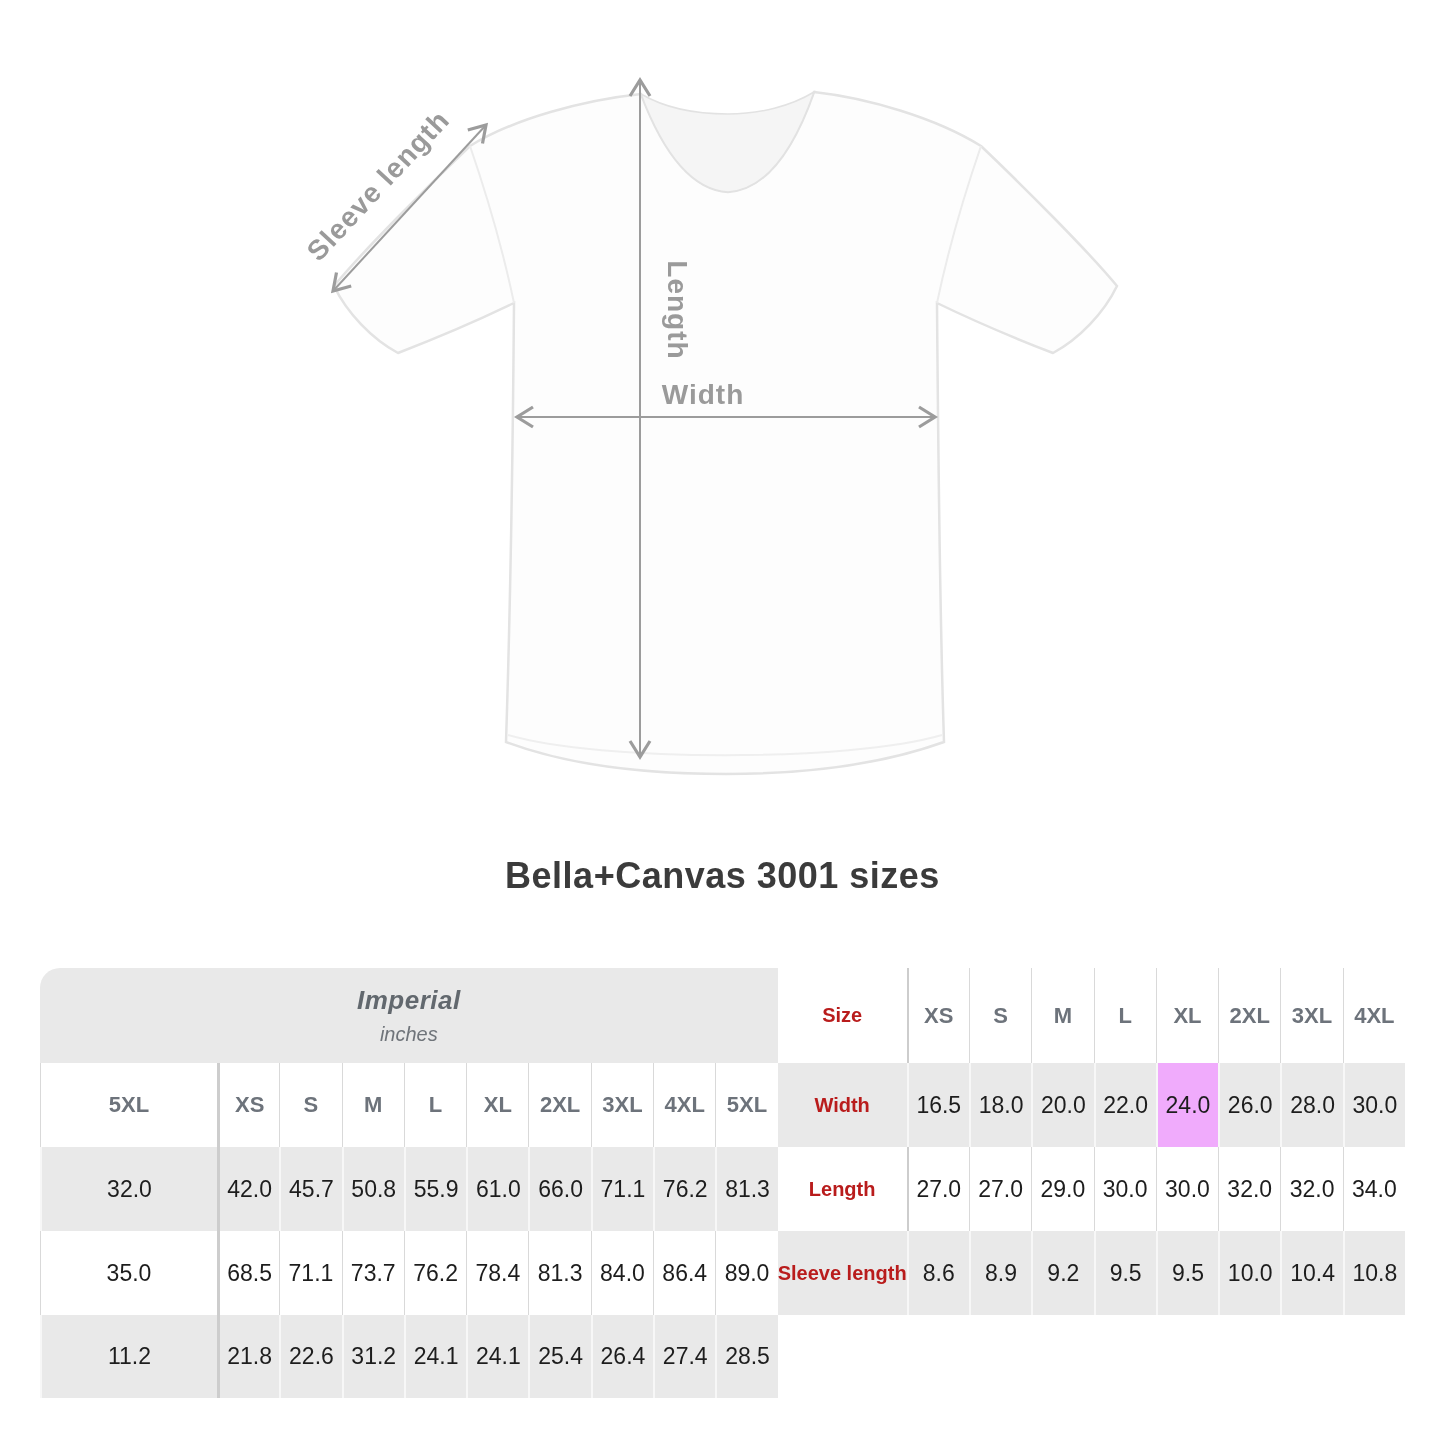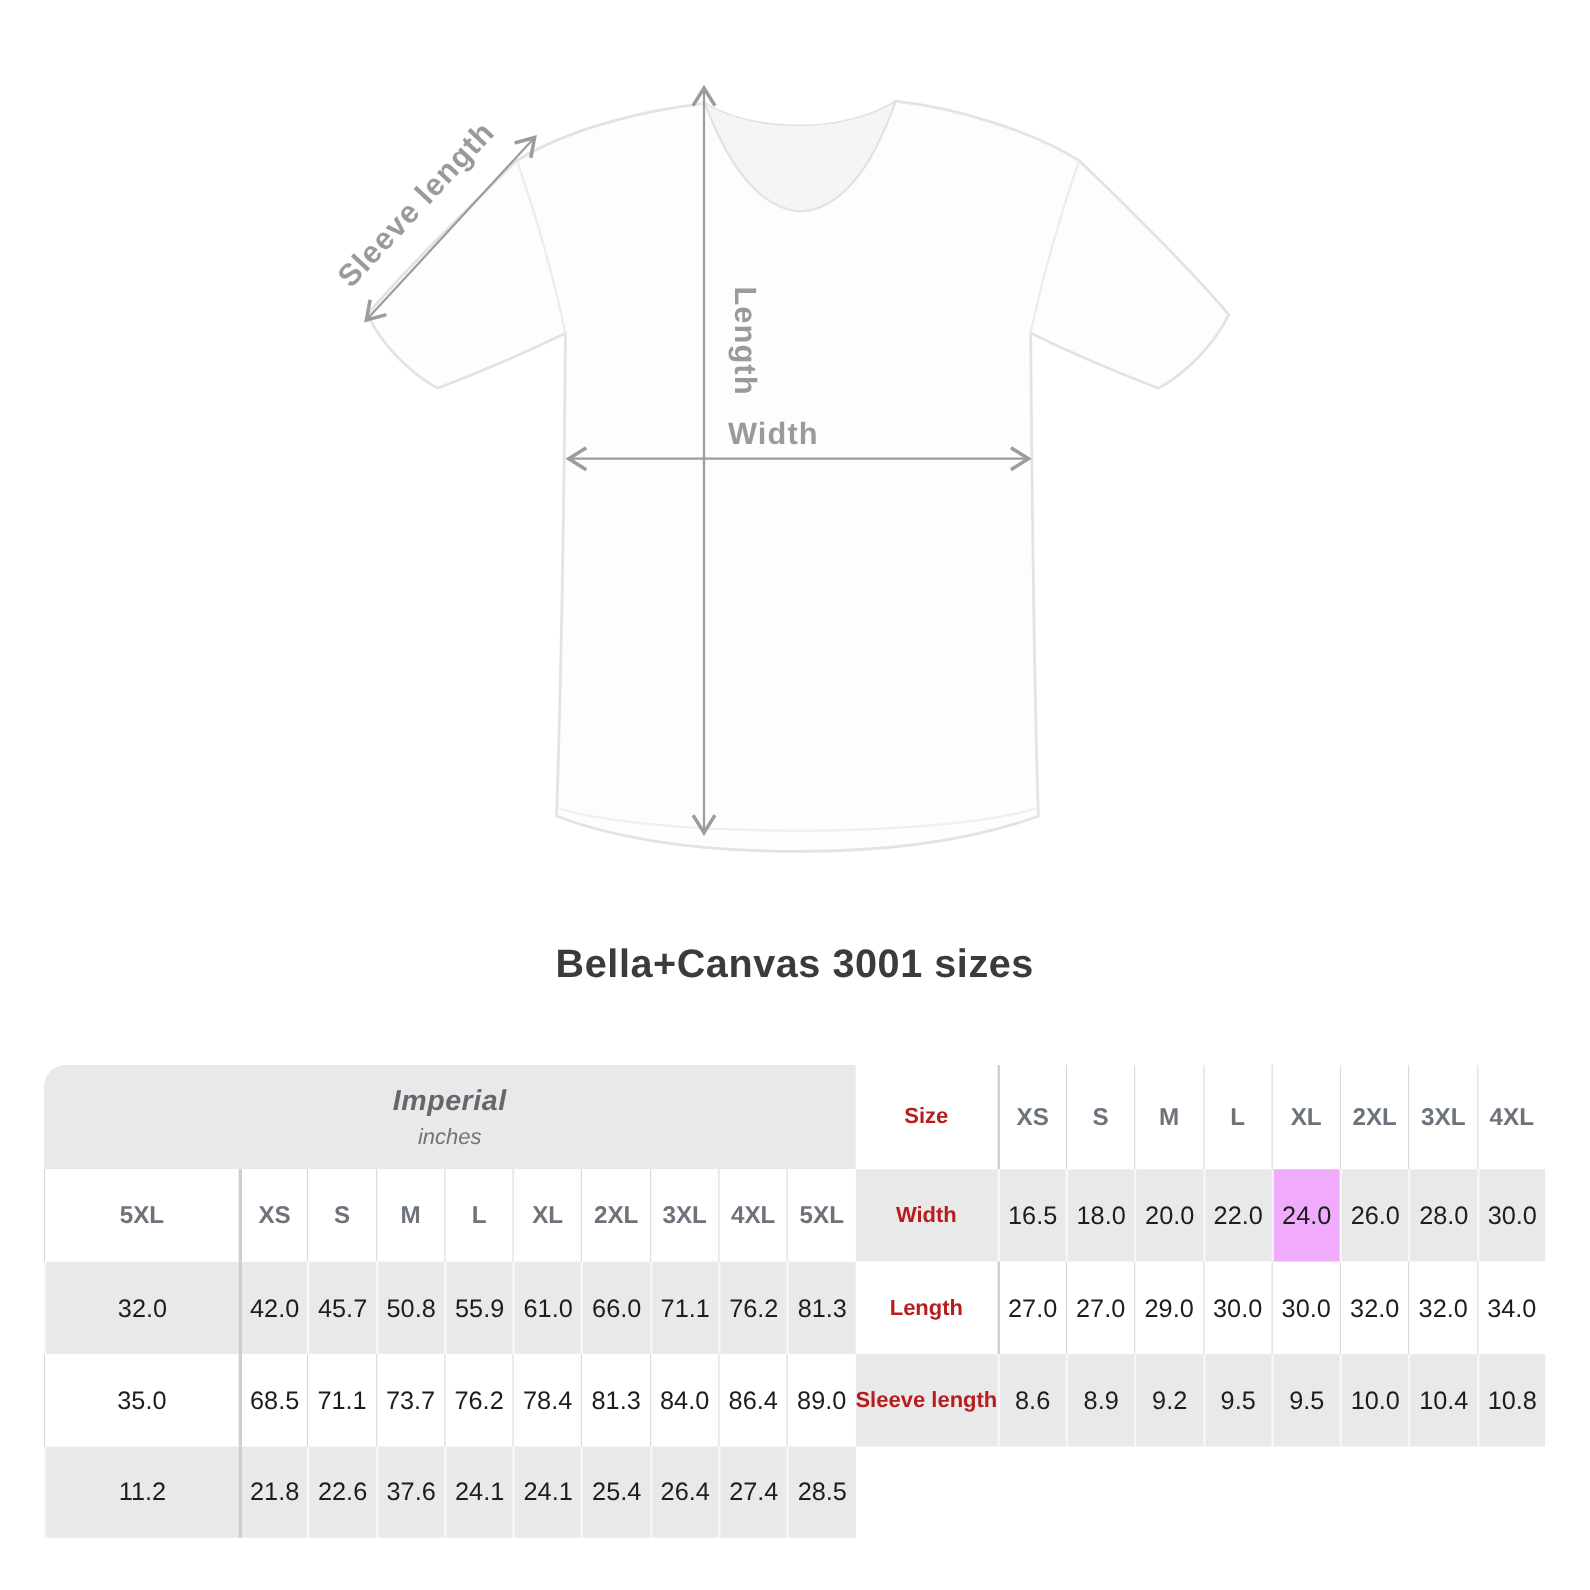--- a/index.html
+++ b/index.html
@@ -161,21 +161,21 @@
     <div class="cell" style="background:#e9e9e9;border-left:2px solid #f7f7f7">8.9</div>
     <div class="cell" style="background:#e9e9e9;border-left:2px solid #f7f7f7">9.2</div>
     <div class="cell" style="background:#e9e9e9;border-left:2px solid #f7f7f7">9.5</div>
     <div class="cell" style="background:#e9e9e9;border-left:2px solid #f7f7f7">9.5</div>
     <div class="cell" style="background:#e9e9e9;border-left:2px solid #f7f7f7">10.0</div>
     <div class="cell" style="background:#e9e9e9;border-left:2px solid #f7f7f7">10.4</div>
     <div class="cell" style="background:#e9e9e9;border-left:2px solid #f7f7f7">10.8</div>
     <div class="cell" style="background:#e9e9e9;border-left:2px solid #f7f7f7">11.2</div>
     <div class="cell" style="background:#e9e9e9;border-left:3px solid #cdcdcd">21.8</div>
     <div class="cell" style="background:#e9e9e9;border-left:2px solid #f7f7f7">22.6</div>
-    <div class="cell" style="background:#e9e9e9;border-left:2px solid #f7f7f7">37.6</div>
+    <div class="cell" style="background:#e9e9e9;border-left:2px solid #f7f7f7">31.2</div>
     <div class="cell" style="background:#e9e9e9;border-left:2px solid #f7f7f7">24.1</div>
     <div class="cell" style="background:#e9e9e9;border-left:2px solid #f7f7f7">24.1</div>
     <div class="cell" style="background:#e9e9e9;border-left:2px solid #f7f7f7">25.4</div>
     <div class="cell" style="background:#e9e9e9;border-left:2px solid #f7f7f7">26.4</div>
     <div class="cell" style="background:#e9e9e9;border-left:2px solid #f7f7f7">27.4</div>
     <div class="cell" style="background:#e9e9e9;border-left:2px solid #f7f7f7">28.5</div>
 
   </div>
 </div>
 

